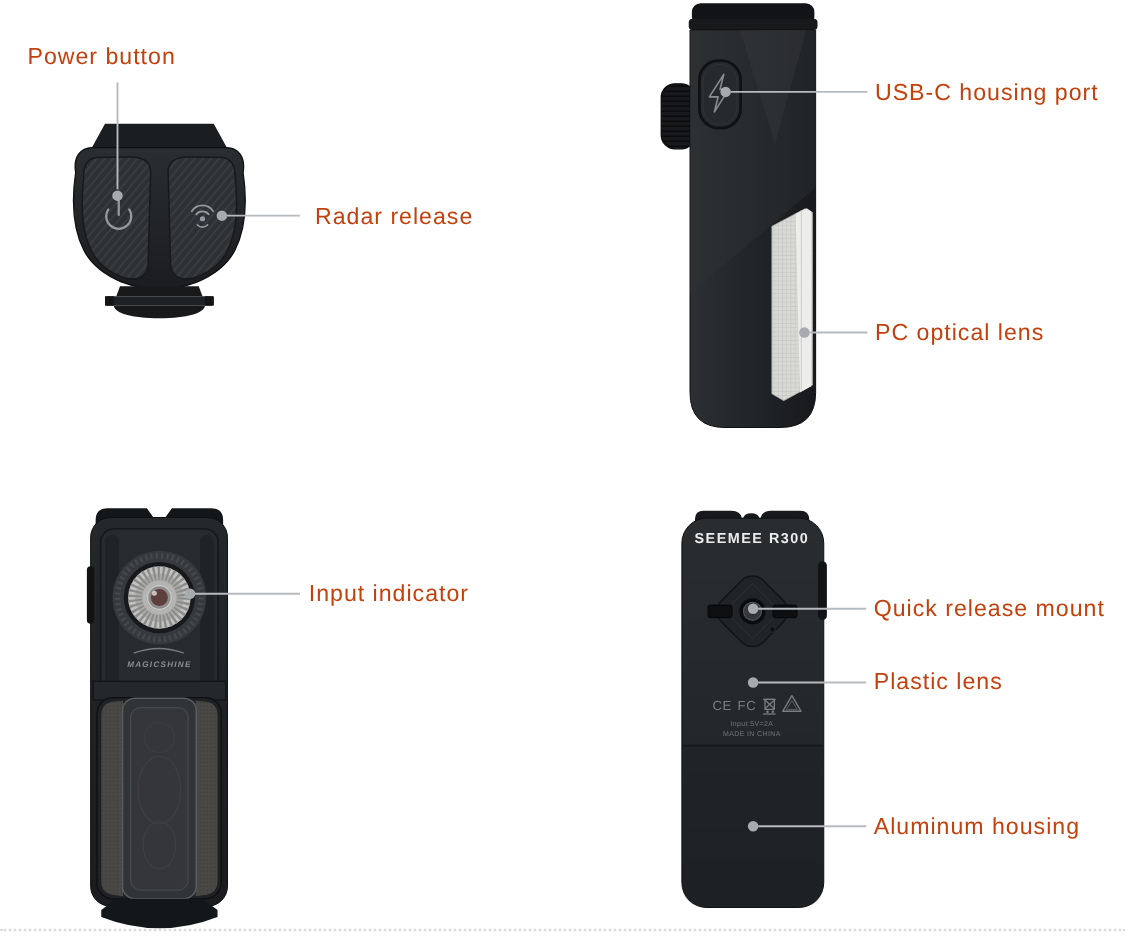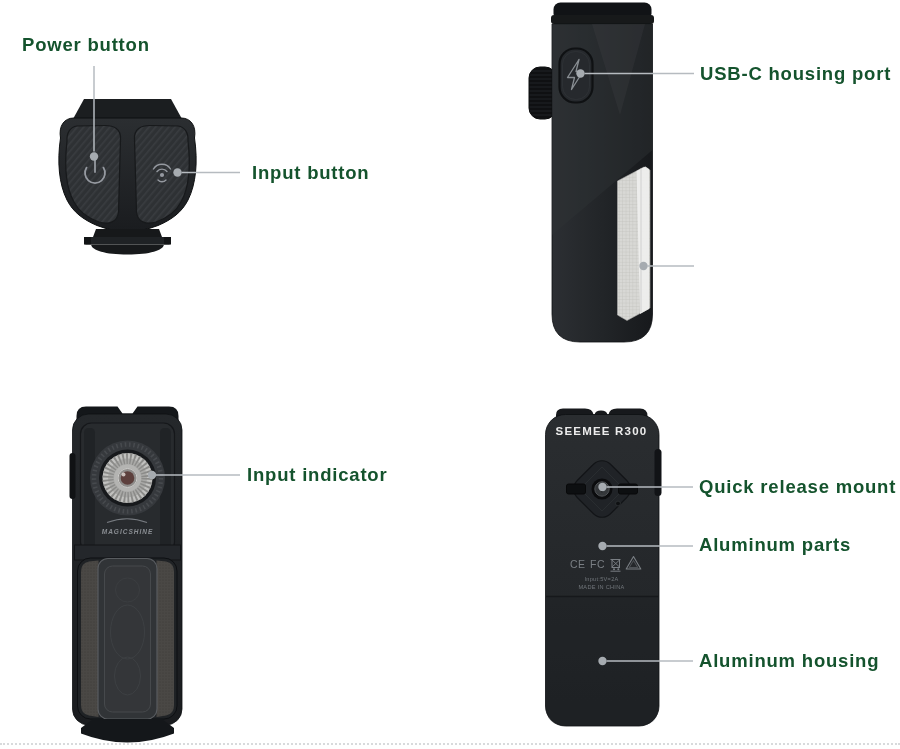--- a/index.html
+++ b/index.html
@@ -1,20 +1,20 @@
 <!DOCTYPE html>
 <html><head>
 <meta charset="utf-8">
 <style>
   html,body{margin:0;padding:0;background:#ffffff;}
   .stage{position:relative;width:900px;height:749px;background:#ffffff;overflow:hidden;
          font-family:"Liberation Sans",sans-serif;}
   .scene{position:absolute;left:0;top:0;}
-  .callout-label{position:absolute;font-size:18.5px;line-height:22px;color:#14532d;
-                 letter-spacing:0.8px;white-space:nowrap;font-weight:700;}
+  .callout-label{position:absolute;font-size:18.5px;line-height:22px;color:#c2410c;
+                 letter-spacing:0.8px;white-space:nowrap;font-weight:400;}
   .bottom-rule{position:absolute;left:0;top:743px;width:900px;height:0;
                border-top:2px dotted #d8dadc;}
   .svg-text{font-family:"Liberation Sans",sans-serif;}
   .model-text{font-weight:bold;font-size:11.5px;letter-spacing:1.2px;fill:#ececec;}
   .brand-text{font-weight:bold;font-style:italic;font-size:6.5px;letter-spacing:1px;fill:#8a8e93;}
   .cert-text{font-size:10.5px;letter-spacing:0.5px;fill:#7a7f84;}
   .tiny-text{font-size:5.6px;letter-spacing:0.3px;fill:#71767b;}
 </style>
 </head>
 <body>
@@ -195,21 +195,22 @@
       <circle cx="580.5" cy="73.5" r="4.2"></circle>
       <circle cx="643.5" cy="266" r="4.2"></circle>
       <circle cx="152" cy="475" r="4.2"></circle>
       <circle cx="602.5" cy="487" r="4.2"></circle>
       <circle cx="602.5" cy="546" r="4.2"></circle>
       <circle cx="602.5" cy="661" r="4.2"></circle>
     </g>
   </svg>
 
   <div class="callout-label" style="left:22px;top:34px">Power button</div>
-  <div class="callout-label" style="left:252px;top:162px">Input button</div>
+  <div class="callout-label" style="left:252px;top:162px">Radar release</div>
   <div class="callout-label" style="left:700px;top:63px">USB-C housing port</div>
+  <div class="callout-label" style="left:700px;top:255px">PC optical lens</div>
   <div class="callout-label" style="left:247px;top:464px">Input indicator</div>
   <div class="callout-label" style="left:699px;top:476px">Quick release mount</div>
-  <div class="callout-label" style="left:699px;top:534px">Aluminum parts</div>
+  <div class="callout-label" style="left:699px;top:534px">Plastic lens</div>
   <div class="callout-label" style="left:699px;top:650px">Aluminum housing</div>
 
   <div class="bottom-rule"></div>
 </div>
 
 </body></html>

